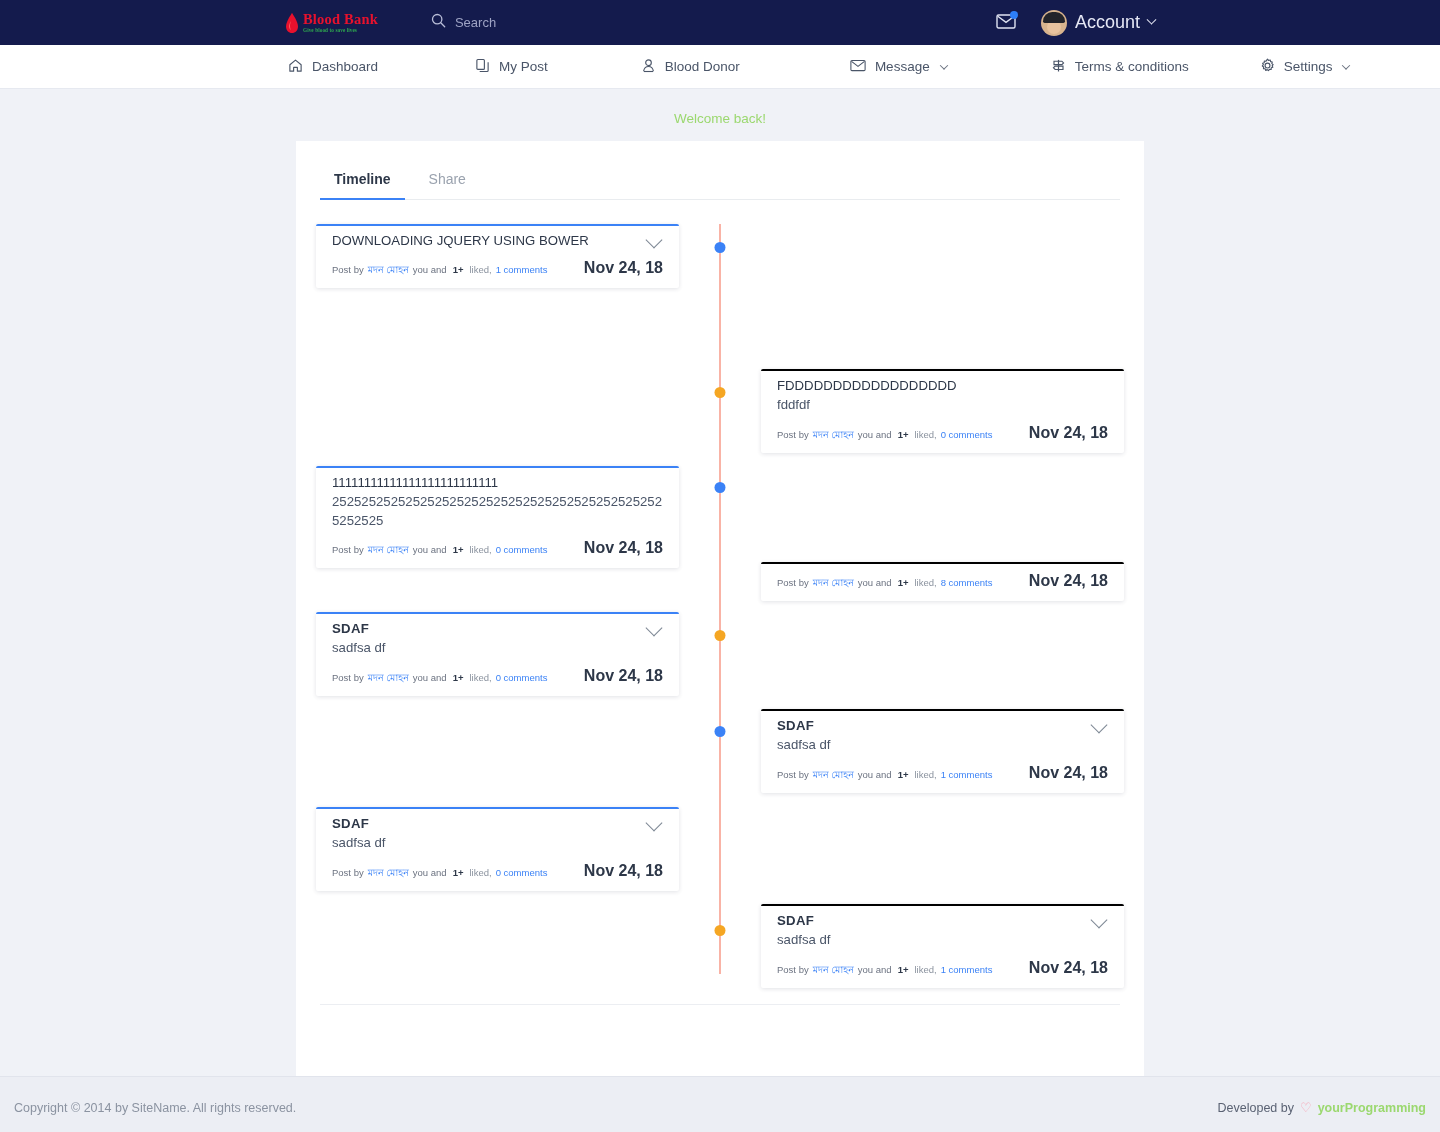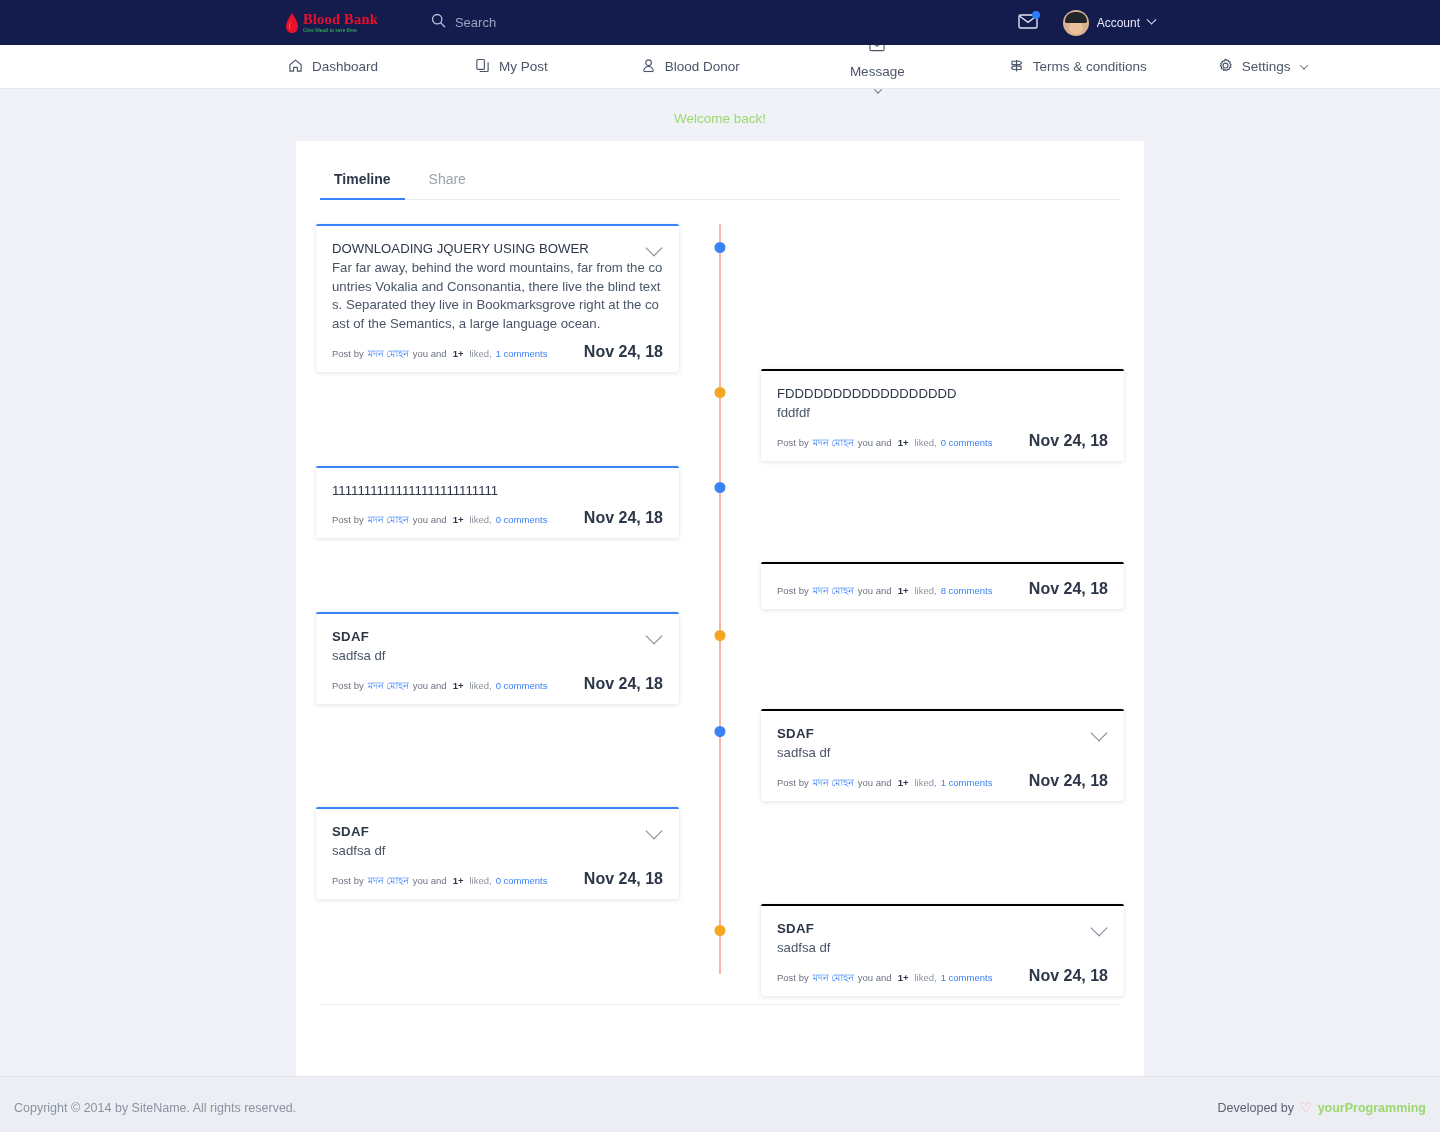--- a/index.html
+++ b/index.html
@@ -80,21 +80,21 @@
     gap: 25px;
   }
   .mail-wrap { position: relative; width: 20px; height: 20px; cursor: pointer; }
   .mail-dot {
     position: absolute; top: -2px; right: -2px;
     width: 8px; height: 8px; border-radius: 50%;
     background: #2d7ff9;
   }
   .account {
     display: flex; align-items: center; gap: 8px; cursor: pointer;
-    color: #e6e8f5; font-size: 12px;
+    color: #e6e8f5; font-size: 18px;
   }
   .avatar {
     width: 26px; height: 26px; border-radius: 50%;
     background: #d8b48e;
     overflow: hidden; position: relative;
     flex: 0 0 auto;
   }
   .avatar .hat {
     position:absolute; left:2px; top:2px; width:22px; height:11px;
     background:#23242a; border-radius: 11px 11px 2px 2px;
@@ -131,21 +131,21 @@
     gap: 9px;
     color: #4a5568;
     font-size: 13.5px;
     text-decoration: none;
     cursor: pointer;
     white-space: nowrap;
   }
   .nav-item:nth-child(1) { margin-right: 97px; }
   .nav-item:nth-child(2) { margin-right: 93px; }
   .nav-item:nth-child(3) { margin-right: 110px; }
-  .nav-item:nth-child(4) { margin-right: 104px; flex-direction: column; }
+  .nav-item:nth-child(4) { margin-right: 104px; }
   .nav-item:nth-child(5) { margin-right: 71px; }
   .nav-item .nchev {
     width: 6px; height: 6px;
     border-right: 1.2px solid #6b7280;
     border-bottom: 1.2px solid #6b7280;
     transform: rotate(45deg) translate(-1px,-1px);
     margin-left: 2px;
   }
 
   
@@ -219,21 +219,21 @@
   }
   .tl-dot.blue { background: #3b82f6; }
   .tl-dot.orange { background: #f5a623; }
 
   .card {
     position: absolute;
     width: 363px;
     background: #ffffff;
     border-radius: 2px;
     box-shadow: 0 1px 4px rgba(40,50,80,.14);
-    padding: 14px 16px 10px 16px;
+    padding: 6px 16px 10px 16px;
   }
   .card.left  { left: 20px; border-top: 2px solid #3b82f6; }
   .card.right { right: 20px; border-top: 2px solid #000000; }
 
   .card-head {
     display: flex;
     align-items: flex-start;
     justify-content: space-between;
     gap: 10px;
   }
@@ -427,21 +427,20 @@
       <span class="tl-dot orange" style="top: 163px;"></span>
       <span class="tl-dot blue" style="top: 258px;"></span>
       <span class="tl-dot orange" style="top: 406px;"></span>
       <span class="tl-dot blue" style="top: 502px;"></span>
       <span class="tl-dot orange" style="top: 701px;"></span>
       <div class="card left" style="top: 0px;">
         <div class="card-head">
           <div class="card-title">DOWNLOADING JQUERY USING BOWER</div>
           <span class="card-toggle"></span>
         </div>
-        <div class="card-body">Far far away, behind the word mountains, far from the countries Vokalia and Consonantia, there live the blind texts. Separated they live in Bookmarksgrove right at the coast of the Semantics, a large language ocean.</div>
         <div class="card-meta">
           <span class="meta-left">
             <span>Post by</span>
             <span class="meta-author">মদন মোহন</span>
             <span>you and</span>
             <span class="meta-count">1+</span>
             <span class="meta-liked">liked,</span>
             <span class="meta-comments">1 comments</span>
           </span>
           <span class="meta-date">Nov 24, 18</span>
@@ -461,20 +460,21 @@
             <span class="meta-liked">liked,</span>
             <span class="meta-comments">0 comments</span>
           </span>
           <span class="meta-date">Nov 24, 18</span>
         </div>
       </div>
       <div class="card left" style="top: 242px;">
         <div class="card-head">
           <div class="card-title">11111111111111111111111111</div>
         </div>
+        <div class="card-body">2525252525252525252525252525252525252525252525252525</div>
         <div class="card-meta">
           <span class="meta-left">
             <span>Post by</span>
             <span class="meta-author">মদন মোহন</span>
             <span>you and</span>
             <span class="meta-count">1+</span>
             <span class="meta-liked">liked,</span>
             <span class="meta-comments">0 comments</span>
           </span>
           <span class="meta-date">Nov 24, 18</span>

